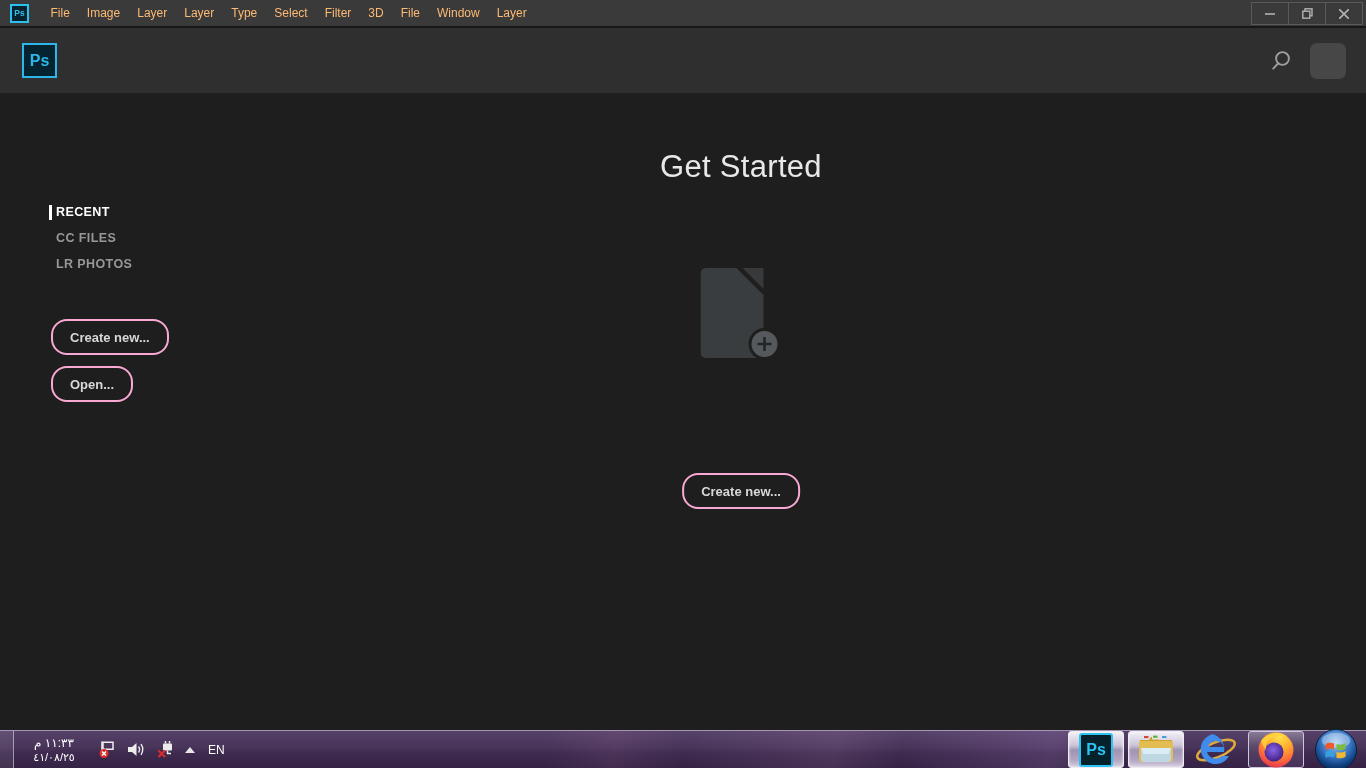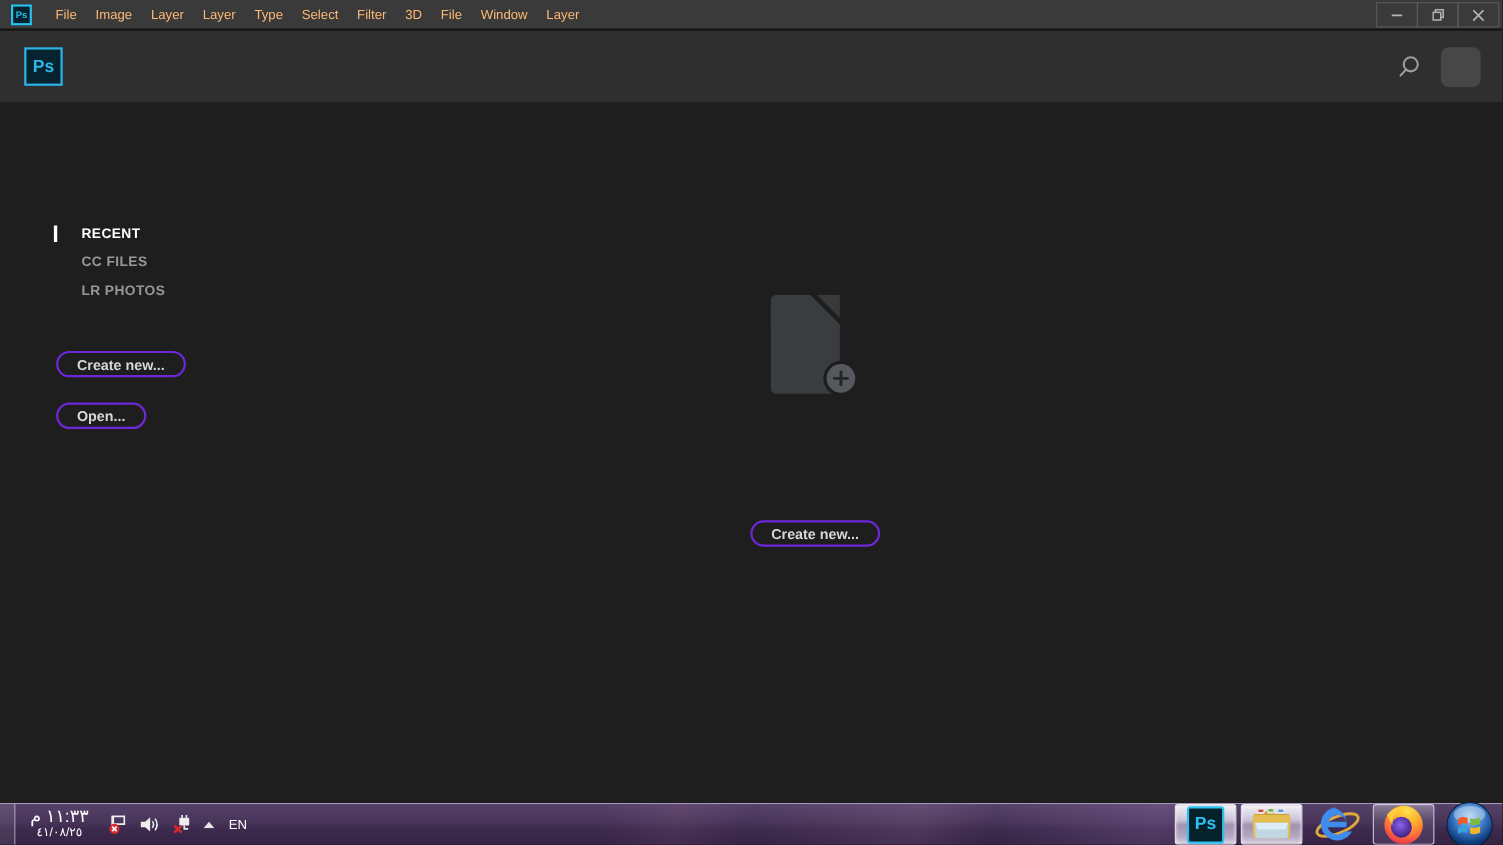--- a/index.html
+++ b/index.html
@@ -22,40 +22,40 @@
   .ps-logo{width:31px;height:31px;margin-left:22px;border:2px solid #2eb6e8;background:#062430;
     color:#2eb6e8;font-size:16px;font-weight:bold;display:flex;align-items:center;justify-content:center;}
   .appbar-right{margin-left:auto;display:flex;align-items:center;gap:16px;margin-right:20px;}
   .avatar{width:36px;height:36px;border-radius:7px;background:#474747;}
   
   .main{position:relative;height:637px;background:#1e1e1e;}
   .home-title{position:absolute;left:741px;top:56px;transform:translateX(-50%);
     font-size:31px;font-weight:300;color:#e8e8e8;letter-spacing:.3px;white-space:nowrap;}
   .sidebar{position:absolute;left:49px;top:112px;}
   .side-item{font-size:12.5px;font-weight:bold;color:#989898;letter-spacing:.4px;
-    line-height:15px;margin-bottom:11px;border-left:3px solid transparent;padding-left:22px;}
+    line-height:15px;margin-bottom:11px;border-left:3px solid transparent;padding-left:4px;}
   .side-item.active{color:#ffffff;border-left-color:#ffffff;}
-  .pill-btn{display:inline-flex;align-items:center;justify-content:center;height:24px;padding:0 17px;
-    border:2px solid #6d28d9;border-radius:16px;background:transparent;color:#d8d8d8;
+  .pill-btn{display:inline-flex;align-items:center;justify-content:center;height:36px;padding:0 17px;
+    border:2px solid #f9a8d4;border-radius:16px;background:transparent;color:#d8d8d8;
     font-size:13px;font-weight:bold;white-space:nowrap;box-sizing:border-box;}
   .btn-side-create{position:absolute;left:51px;top:226px;}
   .btn-side-open{position:absolute;left:51px;top:273px;}
   .doc-wrap{position:absolute;left:741px;top:175px;transform:translateX(-50%);}
   .center-msg{position:absolute;left:741px;top:301px;transform:translateX(-50%);
     font-size:23px;font-weight:300;color:#d6d6d6;white-space:nowrap;}
   .btn-center-create{position:absolute;left:741px;top:380px;transform:translateX(-50%);}
   
   .taskbar{height:38px;box-sizing:border-box;border-top:1px solid #a596b5;display:flex;align-items:center;position:relative;
     background:
       linear-gradient(100deg, rgba(255,255,255,0) 40%, rgba(255,170,210,.07) 45%, rgba(255,255,255,0) 50%,
         rgba(255,200,230,.09) 61%, rgba(255,255,255,0) 66%, rgba(210,170,255,.14) 77%, rgba(255,255,255,0) 82%),
       linear-gradient(180deg,#564269 0%,#483459 45%,#3d2a4e 60%,#352344 100%);}
   .show-desktop{width:13px;height:100%;background:rgba(255,255,255,.08);border-right:1px solid rgba(235,225,245,.55);flex:none;}
   .clock{width:74px;flex:none;text-align:center;color:#fff;line-height:14px;margin-left:3px;}
-  .clock .t{font-size:16px;}
+  .clock .t{font-size:12px;}
   .clock .d{font-size:11px;}
   .tray{display:flex;align-items:center;gap:10px;margin-left:7px;}
   .tray-ico{display:flex;align-items:center;justify-content:center;}
   .lang{color:#fff;font-size:12px;margin-left:13px;}
   .apps{margin-left:auto;display:flex;height:100%;align-items:stretch;gap:4px;padding-right:2px;}
   .app-cell{width:56px;display:flex;align-items:center;justify-content:center;box-sizing:border-box;}
   .cell-glass{border-radius:3px;border:1px solid #eeebf3;
     background:linear-gradient(180deg,#f2f0f7 0%,#ccc4d8 38%,#a093b3 52%,#b2a6c2 80%,#d5cede 100%);
     box-shadow:inset 0 0 3px rgba(255,255,255,.75);}
   .cell-outline{border-radius:3px;border:1px solid #cfc6dc;
@@ -105,20 +105,21 @@
   <div class="appbar-right">
     <svg class="search" width="24" height="24" viewBox="0 0 24 24">
       <circle cx="12.5" cy="9.5" r="6.4" fill="none" stroke="#9e9e9e" stroke-width="1.9"></circle>
       <line x1="8" y1="14.5" x2="3.2" y2="19.6" stroke="#9e9e9e" stroke-width="1.9" stroke-linecap="round"></line>
     </svg>
     <div class="avatar"></div>
   </div>
 </div>
 
 <div class="main">
+  <div class="home-title">Get Started</div>
 
   <div class="sidebar">
     <div class="side-item active">RECENT</div>
     <div class="side-item">CC FILES</div>
     <div class="side-item">LR PHOTOS</div>
   </div>
   <button class="pill-btn btn-side-create">Create new...</button>
   <button class="pill-btn btn-side-open">Open...</button>
 
   <div class="doc-wrap">

